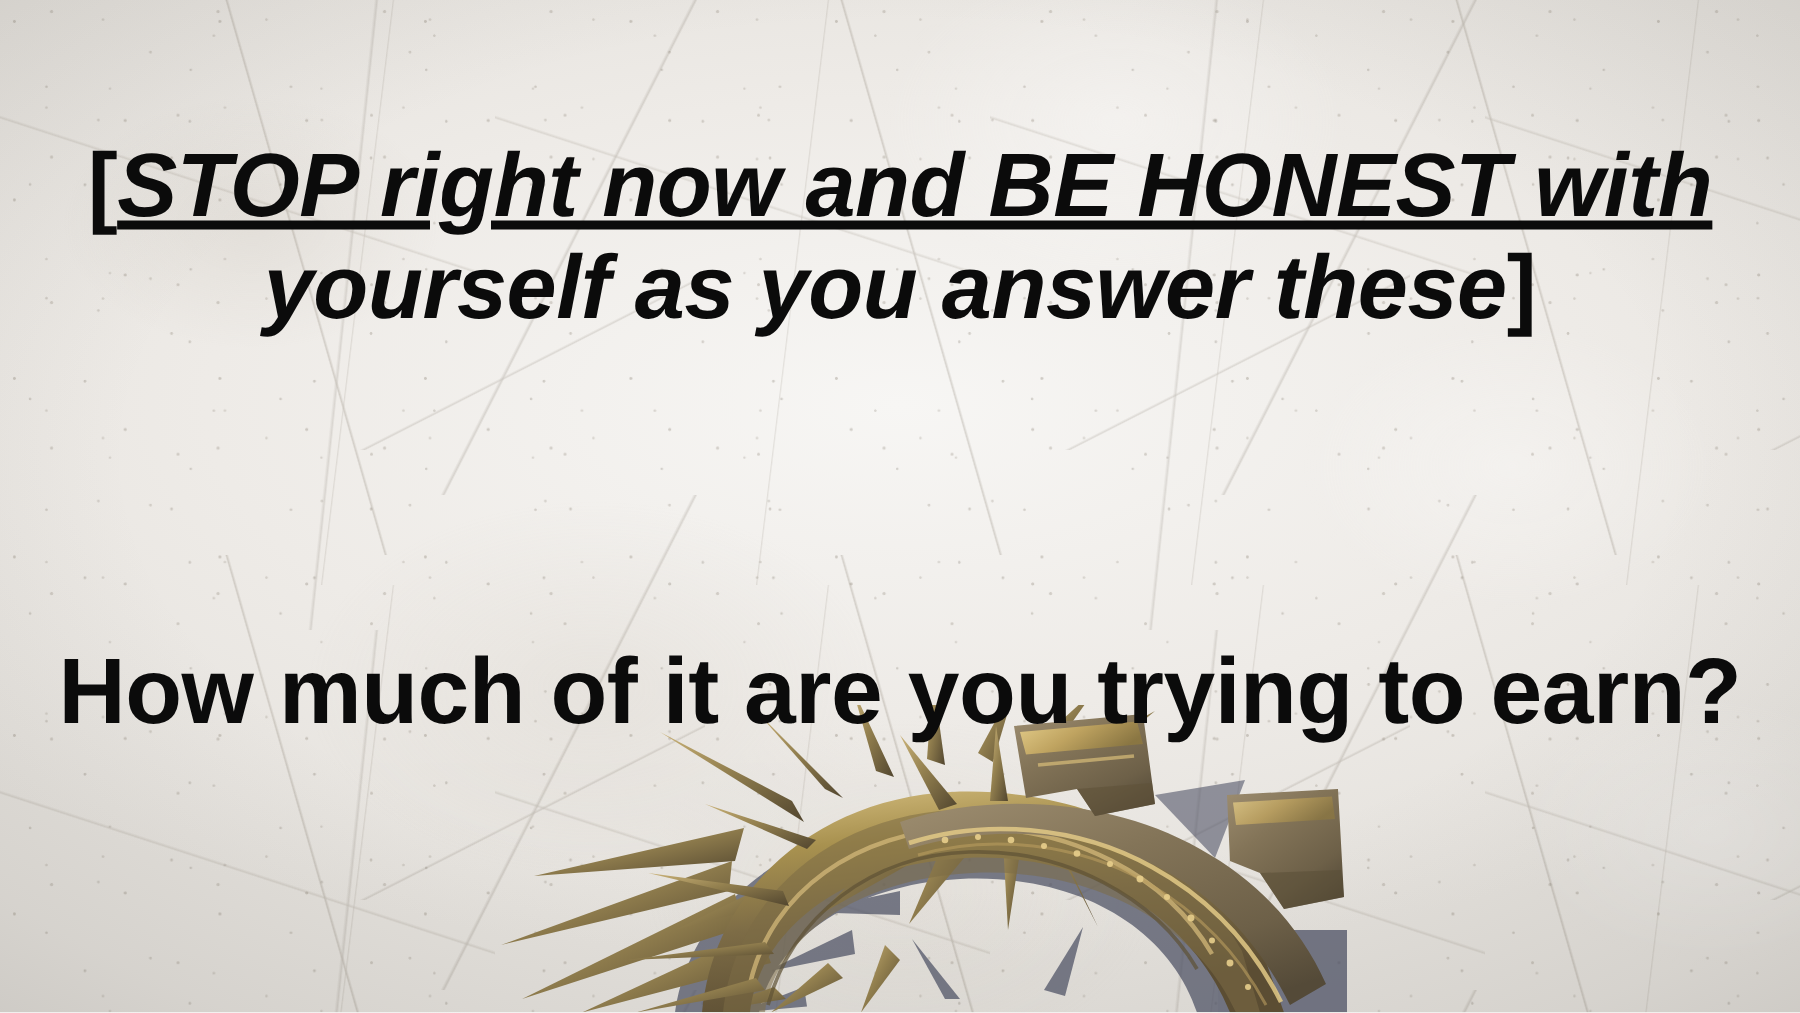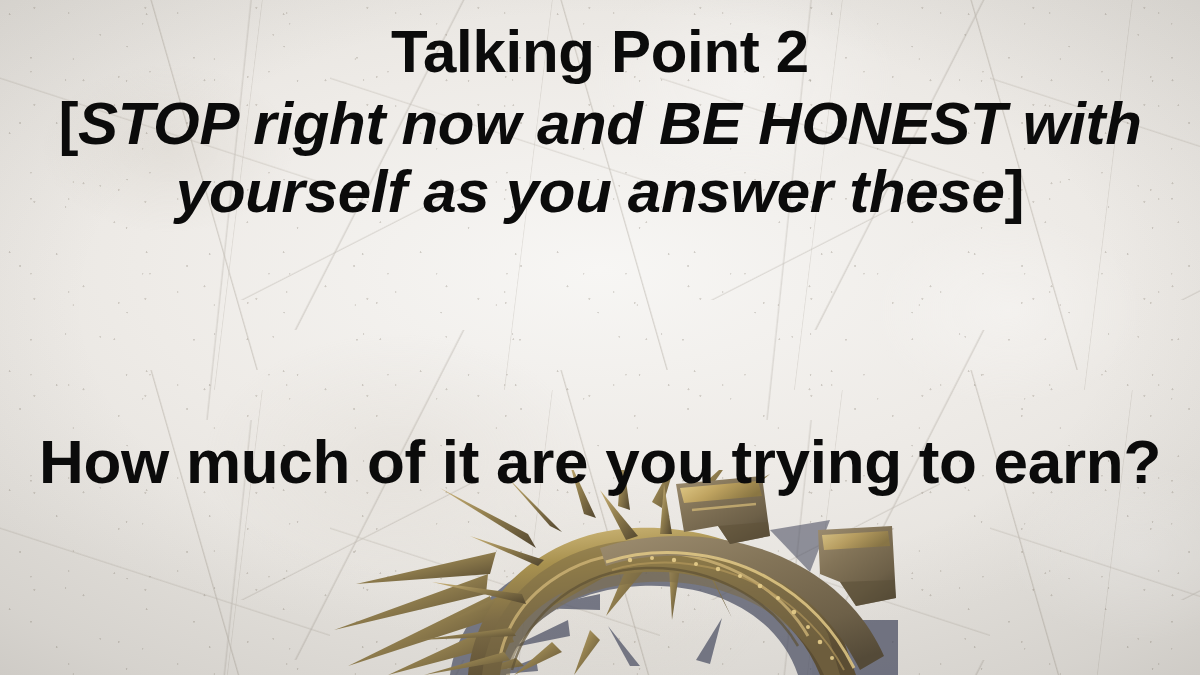--- a/index.html
+++ b/index.html
@@ -117,21 +117,21 @@
     width: 1200px;
     text-align: center;
     color: #0b0b0b;
     font-weight: bold;
     line-height: 1;
     white-space: nowrap;
     letter-spacing: -.3px;
   }
 
   .title-line   { top: 22px;  font-size: 60px; }
-  .sub-line-1   { top: 94px;  font-size: 60px; }
+  .sub-line-1   { top: 94px;  font-size: 60px; text-decoration: underline; }
   .sub-line-2   { top: 162px; font-size: 60px; }
   .q-line-1     { top: 298px; font-size: 62px; }
   .q-line-2     { top: 365px; font-size: 62px; }
   .q-line-3     { top: 431px; font-size: 62px; }
 
   .ital { font-style: italic; }
   .brk  { font-style: normal; }
 </style>
 </head>
 <body>
@@ -259,21 +259,20 @@
         <path d="M238 96 L170 66 L244 90 Z"></path>
         <path d="M222 124 L132 112 L226 134 Z"></path>
         <path d="M210 158 L118 170 L216 166 Z"></path>
         <path d="M204 182 L124 205 L210 190 Z"></path>
       </g>
     </svg>
   </div>
 
   <div class="text-layer">
 
-    <div class="tline title-line">Talking Point 2</div>
 
     <div class="tline sub-line-1">
       <span class="brk">[</span><span class="ital">STOP right now and BE HONEST with</span>
     </div>
 
     <div class="tline sub-line-2">
       <span class="ital">yourself as you answer these</span><span class="brk">]</span>
     </div>
 
 

